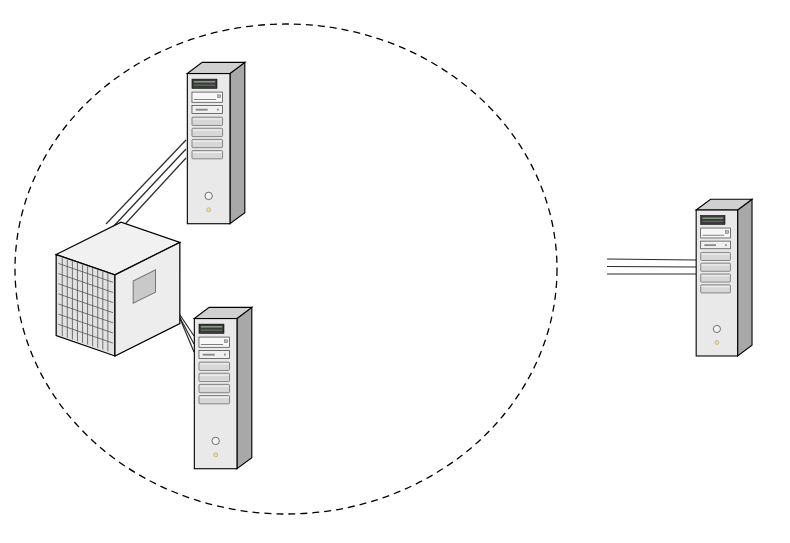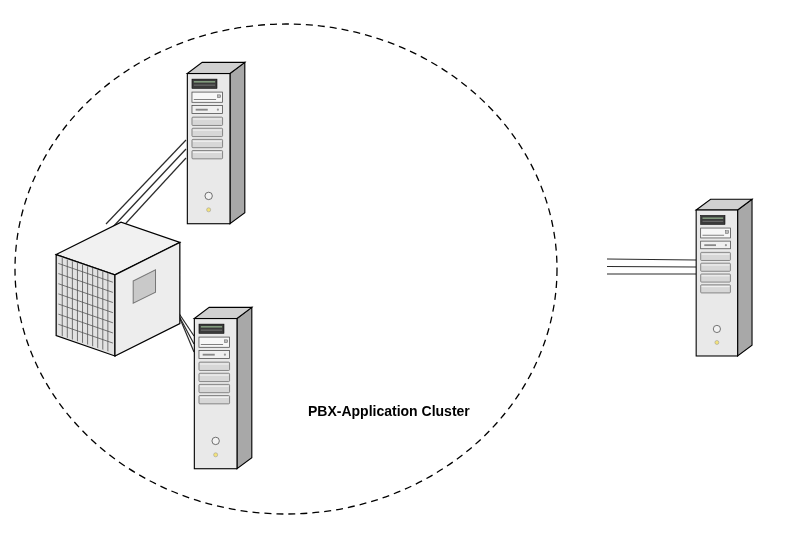--- a/index.html
+++ b/index.html
@@ -122,15 +122,14 @@
       <line x1="607" y1="266.5" x2="696" y2="267"></line>
       <line x1="607" y1="274" x2="696" y2="274"></line>
     </g>
 
     <use href="#network-switch" x="52" y="212" width="132" height="147"></use>
     <use href="#tower-server" x="183" y="55" width="68" height="178"></use>
     <use href="#tower-server" x="190" y="300" width="68" height="178"></use>
     <use href="#tower-server" x="692" y="192" width="66" height="173"></use>
   </svg>
 
-  <div class="cluster-label">PBX-Application Cluster</div>
 
 </div>
 
 </body></html>

